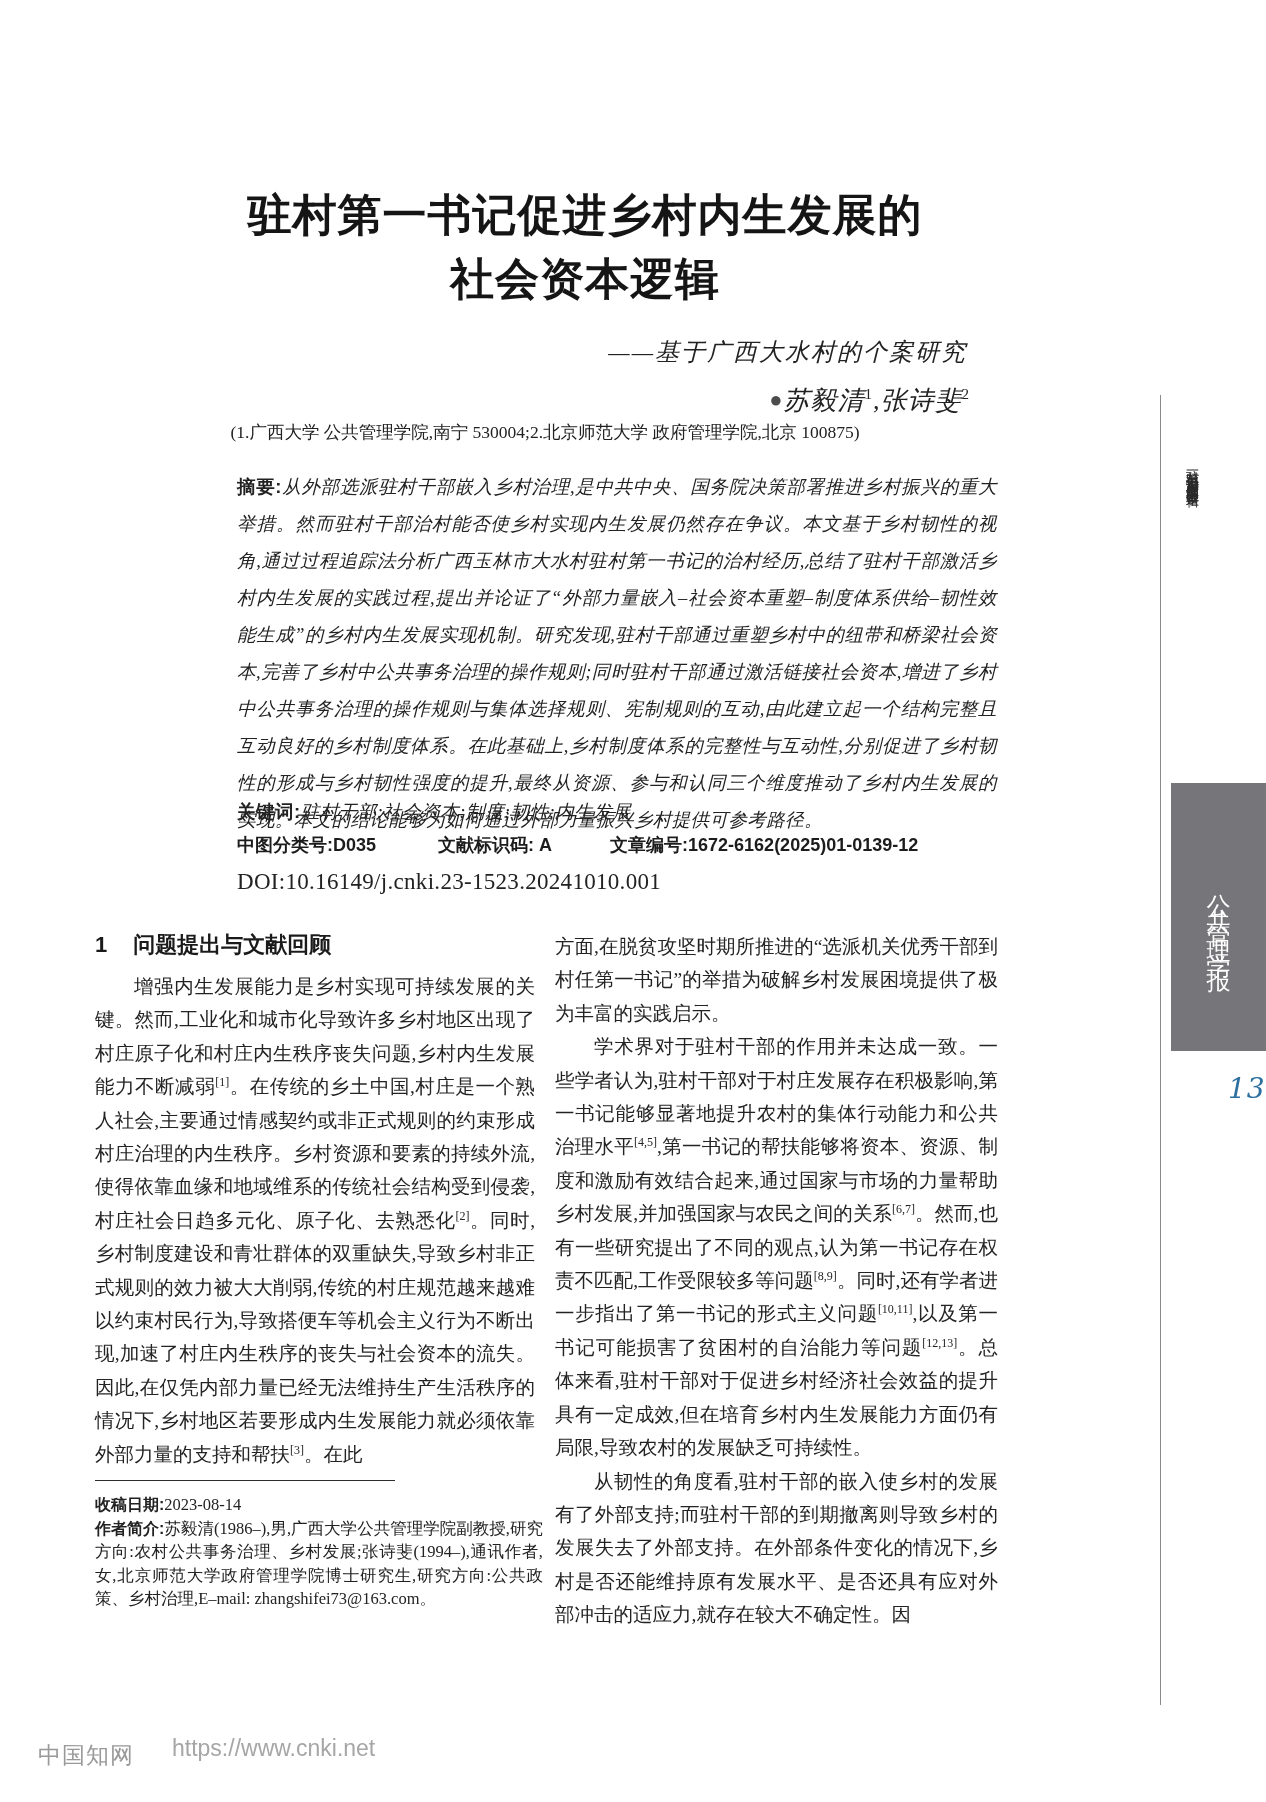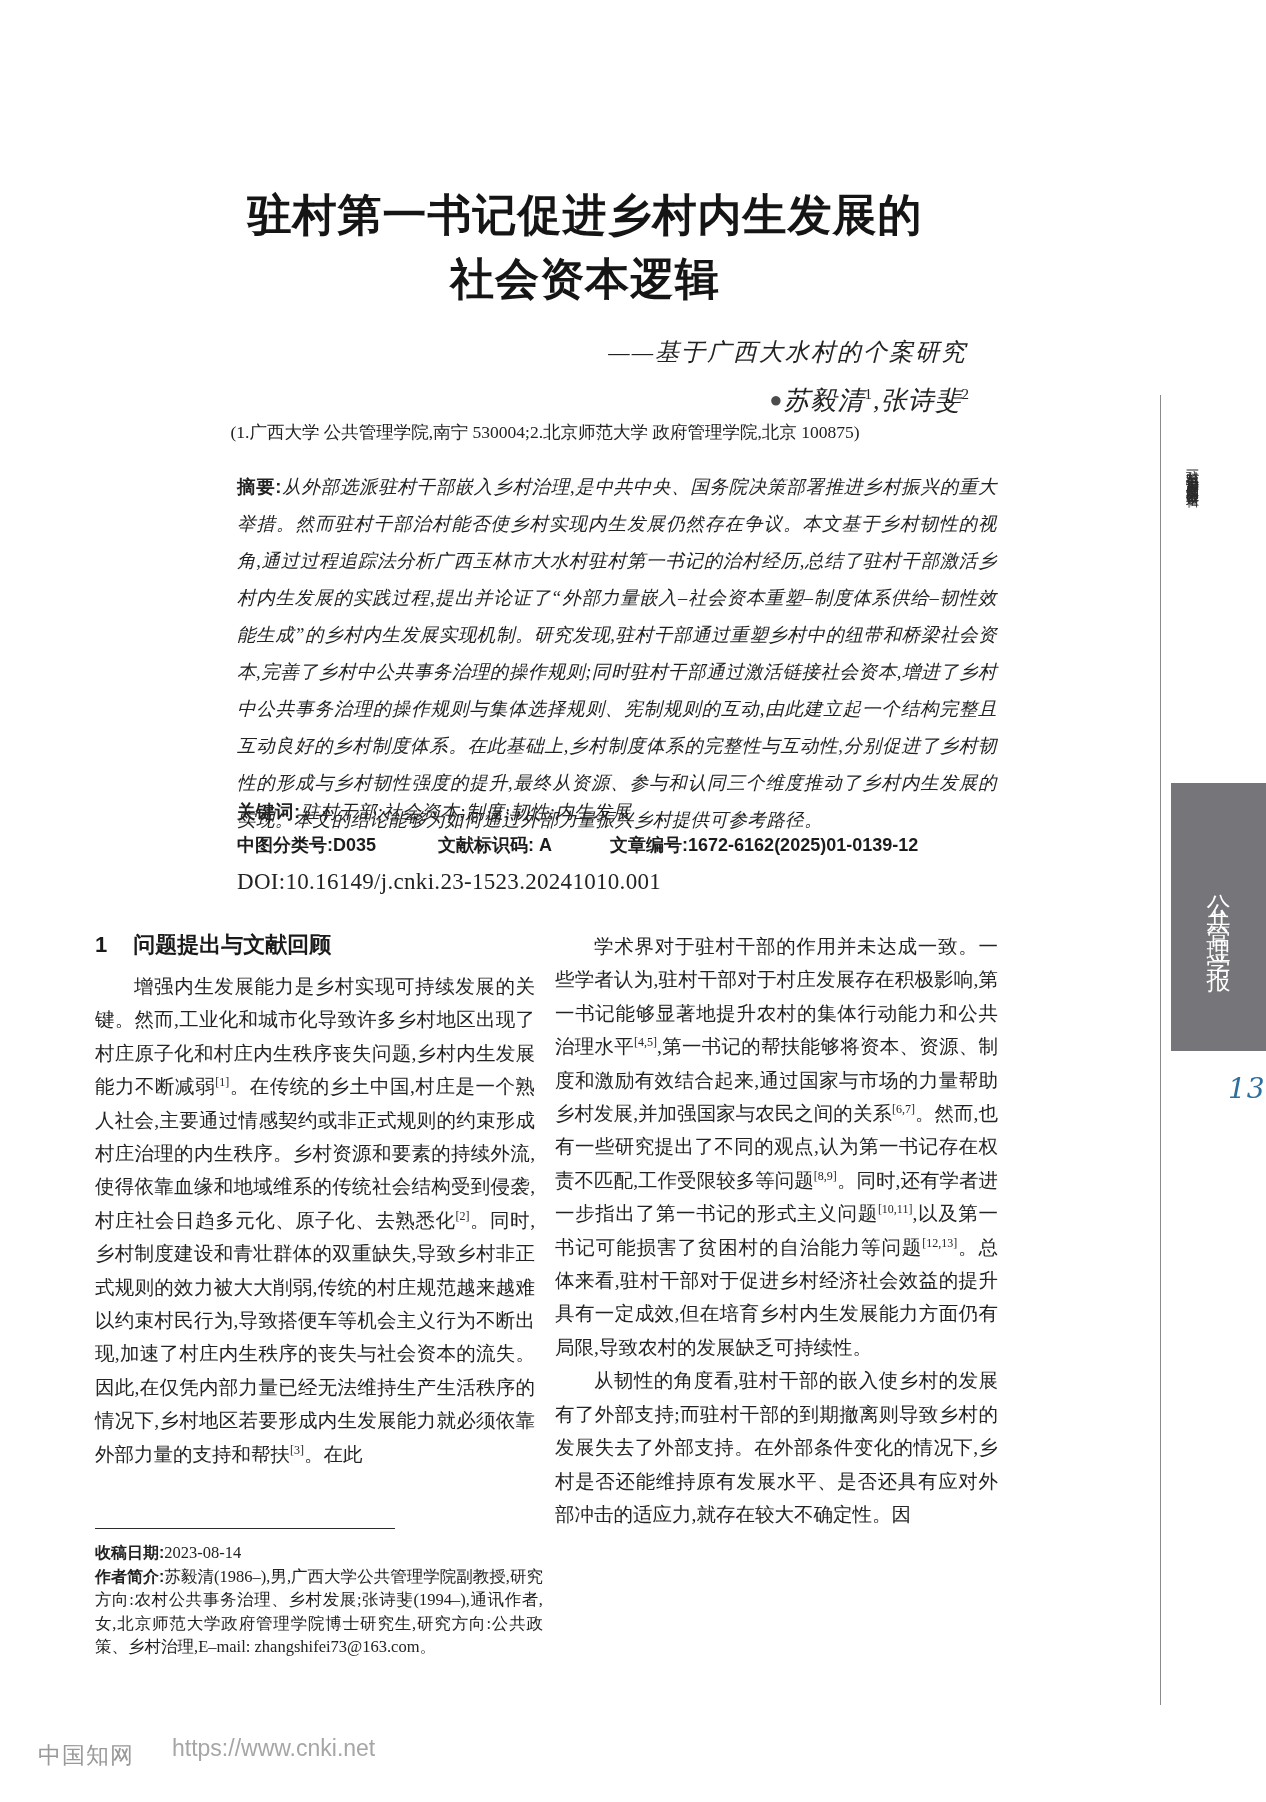--- a/index.html
+++ b/index.html
@@ -40,21 +40,21 @@
   .col{font-size:19.5px;line-height:33.4px;text-align:justify;color:#232323;}
   .col-left{left:95px;top:930px;width:440px;}
   .col-right{left:555px;top:930px;width:443px;}
   .sec-head{font-family:"Liberation Sans", sans-serif;font-weight:bold;
     font-size:22px;color:#1a1a1a;margin:0 0 10px 0;line-height:30px;}
   .sec-head .no{margin-right:26px;}
   .col p{margin:0;}
   .col p.indent{text-indent:2em;}
   .col sup{font-size:12px;line-height:0;}
   
-  .footnote{left:95px;top:1528px;width:448px;font-size:16.5px;line-height:23.6px;color:#222;text-align:justify;}
+  .footnote{left:95px;top:1480px;width:448px;font-size:16.5px;line-height:23.6px;color:#222;text-align:justify;}
   .footnote .rule{width:300px;border-top:1.5px solid #2c2c2c;margin-bottom:12px;}
   .footnote .lbl{font-size:16px;}
   
   .vrule{left:1160px;top:395px;width:1px;height:1310px;background:#8a8a8a;}
   .vtitle{left:1182px;top:460px;height:300px;
     writing-mode:vertical-rl;text-orientation:upright;
     font-size:13px;letter-spacing:1.2px;color:#2b2b2b;line-height:20px;}
   .journal-box{left:1171px;top:783px;width:95px;height:268px;display:flex;
     align-items:center;justify-content:center;}
   .journal-box .jtext{writing-mode:vertical-rl;text-orientation:upright;
@@ -99,20 +99,21 @@
 <div class="abs doi">DOI:10.16149/j.cnki.23-1523.20241010.001</div>
 
 <div class="abs col col-left">
   <h2 class="sec-head">
     <span class="no">1</span><span>问题提出与文献回顾</span>
   </h2>
   <p class="indent">增强内生发展能力是乡村实现可持续发展的关键。然而,工业化和城市化导致许多乡村地区出现了村庄原子化和村庄内生秩序丧失问题,乡村内生发展能力不断减弱<sup>[1]</sup>。在传统的乡土中国,村庄是一个熟人社会,主要通过情感契约或非正式规则的约束形成村庄治理的内生秩序。乡村资源和要素的持续外流,使得依靠血缘和地域维系的传统社会结构受到侵袭,村庄社会日趋多元化、原子化、去熟悉化<sup>[2]</sup>。同时,乡村制度建设和青壮群体的双重缺失,导致乡村非正式规则的效力被大大削弱,传统的村庄规范越来越难以约束村民行为,导致搭便车等机会主义行为不断出现,加速了村庄内生秩序的丧失与社会资本的流失。因此,在仅凭内部力量已经无法维持生产生活秩序的情况下,乡村地区若要形成内生发展能力就必须依靠外部力量的支持和帮扶<sup>[3]</sup>。在此</p>
 </div>
 
 <div class="abs col col-right">
+  <p>方面,在脱贫攻坚时期所推进的“选派机关优秀干部到村任第一书记”的举措为破解乡村发展困境提供了极为丰富的实践启示。</p>
   <p class="indent">学术界对于驻村干部的作用并未达成一致。一些学者认为,驻村干部对于村庄发展存在积极影响,第一书记能够显著地提升农村的集体行动能力和公共治理水平<sup>[4,5]</sup>,第一书记的帮扶能够将资本、资源、制度和激励有效结合起来,通过国家与市场的力量帮助乡村发展,并加强国家与农民之间的关系<sup>[6,7]</sup>。然而,也有一些研究提出了不同的观点,认为第一书记存在权责不匹配,工作受限较多等问题<sup>[8,9]</sup>。同时,还有学者进一步指出了第一书记的形式主义问题<sup>[10,11]</sup>,以及第一书记可能损害了贫困村的自治能力等问题<sup>[12,13]</sup>。总体来看,驻村干部对于促进乡村经济社会效益的提升具有一定成效,但在培育乡村内生发展能力方面仍有局限,导致农村的发展缺乏可持续性。</p>
   <p class="indent">从韧性的角度看,驻村干部的嵌入使乡村的发展有了外部支持;而驻村干部的到期撤离则导致乡村的发展失去了外部支持。在外部条件变化的情况下,乡村是否还能维持原有发展水平、是否还具有应对外部冲击的适应力,就存在较大不确定性。因</p>
 </div>
 
 <div class="abs footnote">
   <div class="rule"></div>
   <div>
     <span class="lbl">收稿日期:</span><span>2023-08-14</span>
   </div>
   <div>

